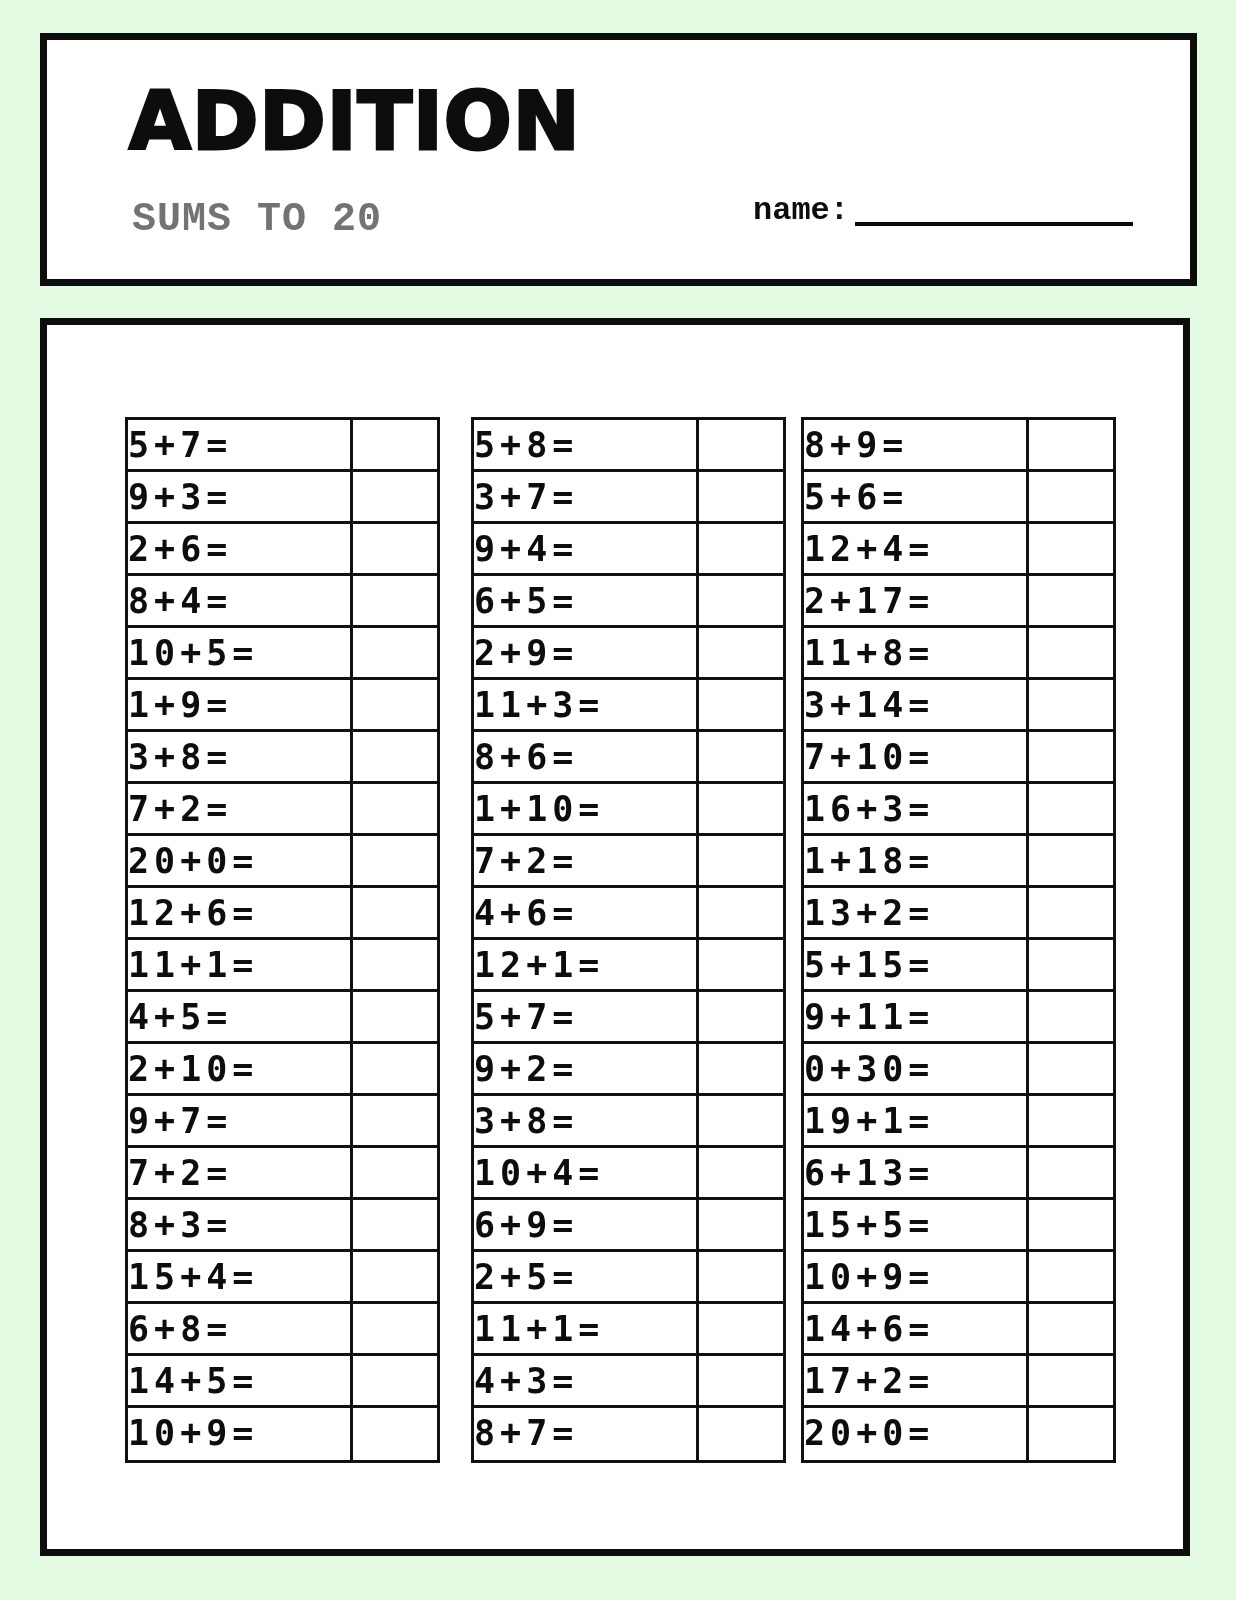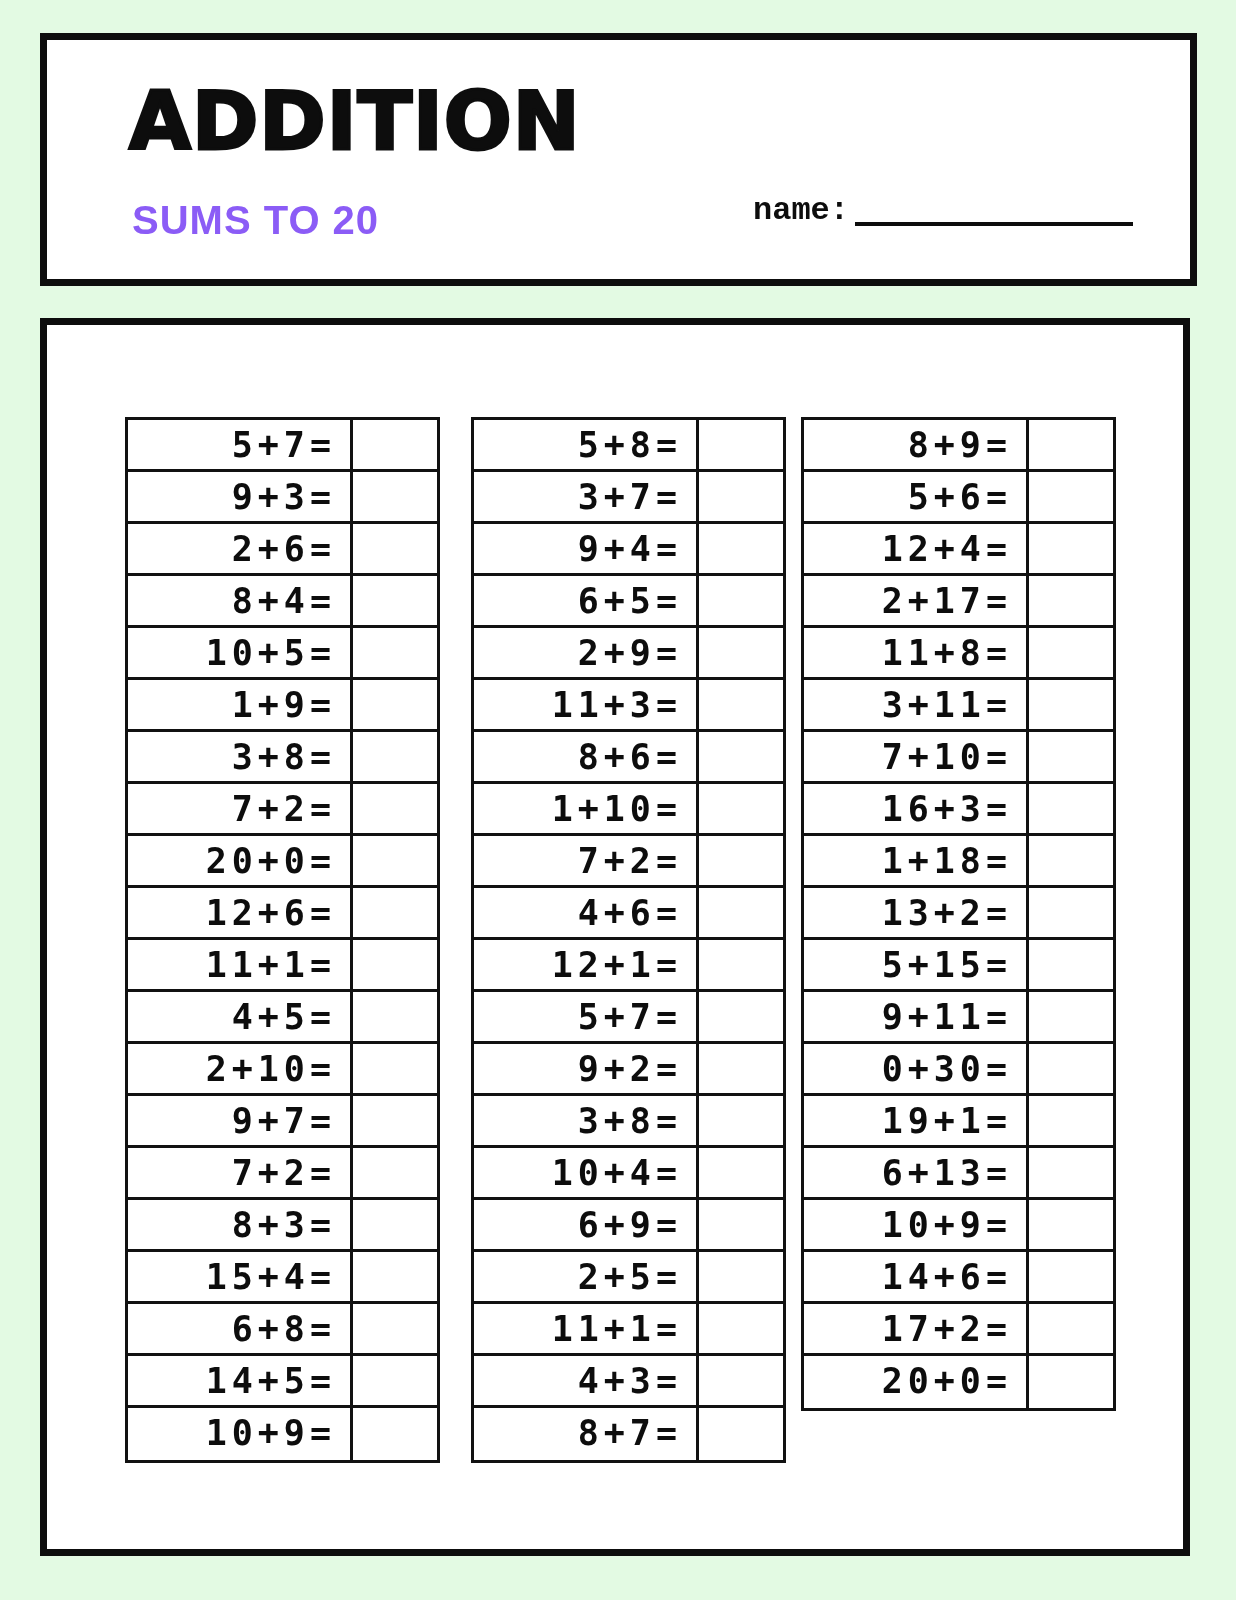--- a/index.html
+++ b/index.html
@@ -23,24 +23,24 @@
     position: absolute; left: 82px; top: 42px;
     font-family: "DejaVu Sans", sans-serif;
     font-weight: 900;
     font-size: 80px; line-height: 1;
     color: #0d0d0d;
     letter-spacing: 1px;
     -webkit-text-stroke: 3px #0d0d0d;
   }
   .subtitle {
     position: absolute; left: 85px; top: 160px;
-    font-family: Liberation Sans, sans-serif;
+    font-family: Liberation Mono, monospace;
     font-weight: bold;
     font-size: 40px; line-height: 1;
-    color: #8b5cf6;
+    color: #737373;
     letter-spacing: 1px;
   }
   .name-area {
     position: absolute; left: 706px; top: 152px;
     display: flex; align-items: flex-start;
   }
   .name-label {
     font-family: "Liberation Mono", "DejaVu Sans Mono", monospace;
     font-weight: bold;
     font-size: 32px; line-height: 1.2;
@@ -66,21 +66,20 @@
 
   .row {
     display: flex;
     height: 52px;
     box-sizing: border-box;
     border-bottom: 3px solid #111111;
   }
   .row:last-child { border-bottom: none; }
   .problem {
     flex: 1;
-    text-align: right;
     padding-right: 14px;
     font-family: "DejaVu Sans Mono", "Liberation Mono", monospace;
     font-weight: bold;
     font-size: 35px;
     letter-spacing: 5px;
     line-height: 50px;
     color: #0d0d0d;
     white-space: nowrap;
     overflow: hidden;
   }
@@ -284,21 +283,21 @@
     </div>
     <div class="row">
       <div class="problem">2+17=</div>
       <div class="answer"></div>
     </div>
     <div class="row">
       <div class="problem">11+8=</div>
       <div class="answer"></div>
     </div>
     <div class="row">
-      <div class="problem">3+11=</div>
+      <div class="problem">3+14=</div>
       <div class="answer"></div>
     </div>
     <div class="row">
       <div class="problem">7+10=</div>
       <div class="answer"></div>
     </div>
     <div class="row">
       <div class="problem">16+3=</div>
       <div class="answer"></div>
     </div>
@@ -324,20 +323,24 @@
     </div>
     <div class="row">
       <div class="problem">19+1=</div>
       <div class="answer"></div>
     </div>
     <div class="row">
       <div class="problem">6+13=</div>
       <div class="answer"></div>
     </div>
     <div class="row">
+      <div class="problem">15+5=</div>
+      <div class="answer"></div>
+    </div>
+    <div class="row">
       <div class="problem">10+9=</div>
       <div class="answer"></div>
     </div>
     <div class="row">
       <div class="problem">14+6=</div>
       <div class="answer"></div>
     </div>
     <div class="row">
       <div class="problem">17+2=</div>
       <div class="answer"></div>

